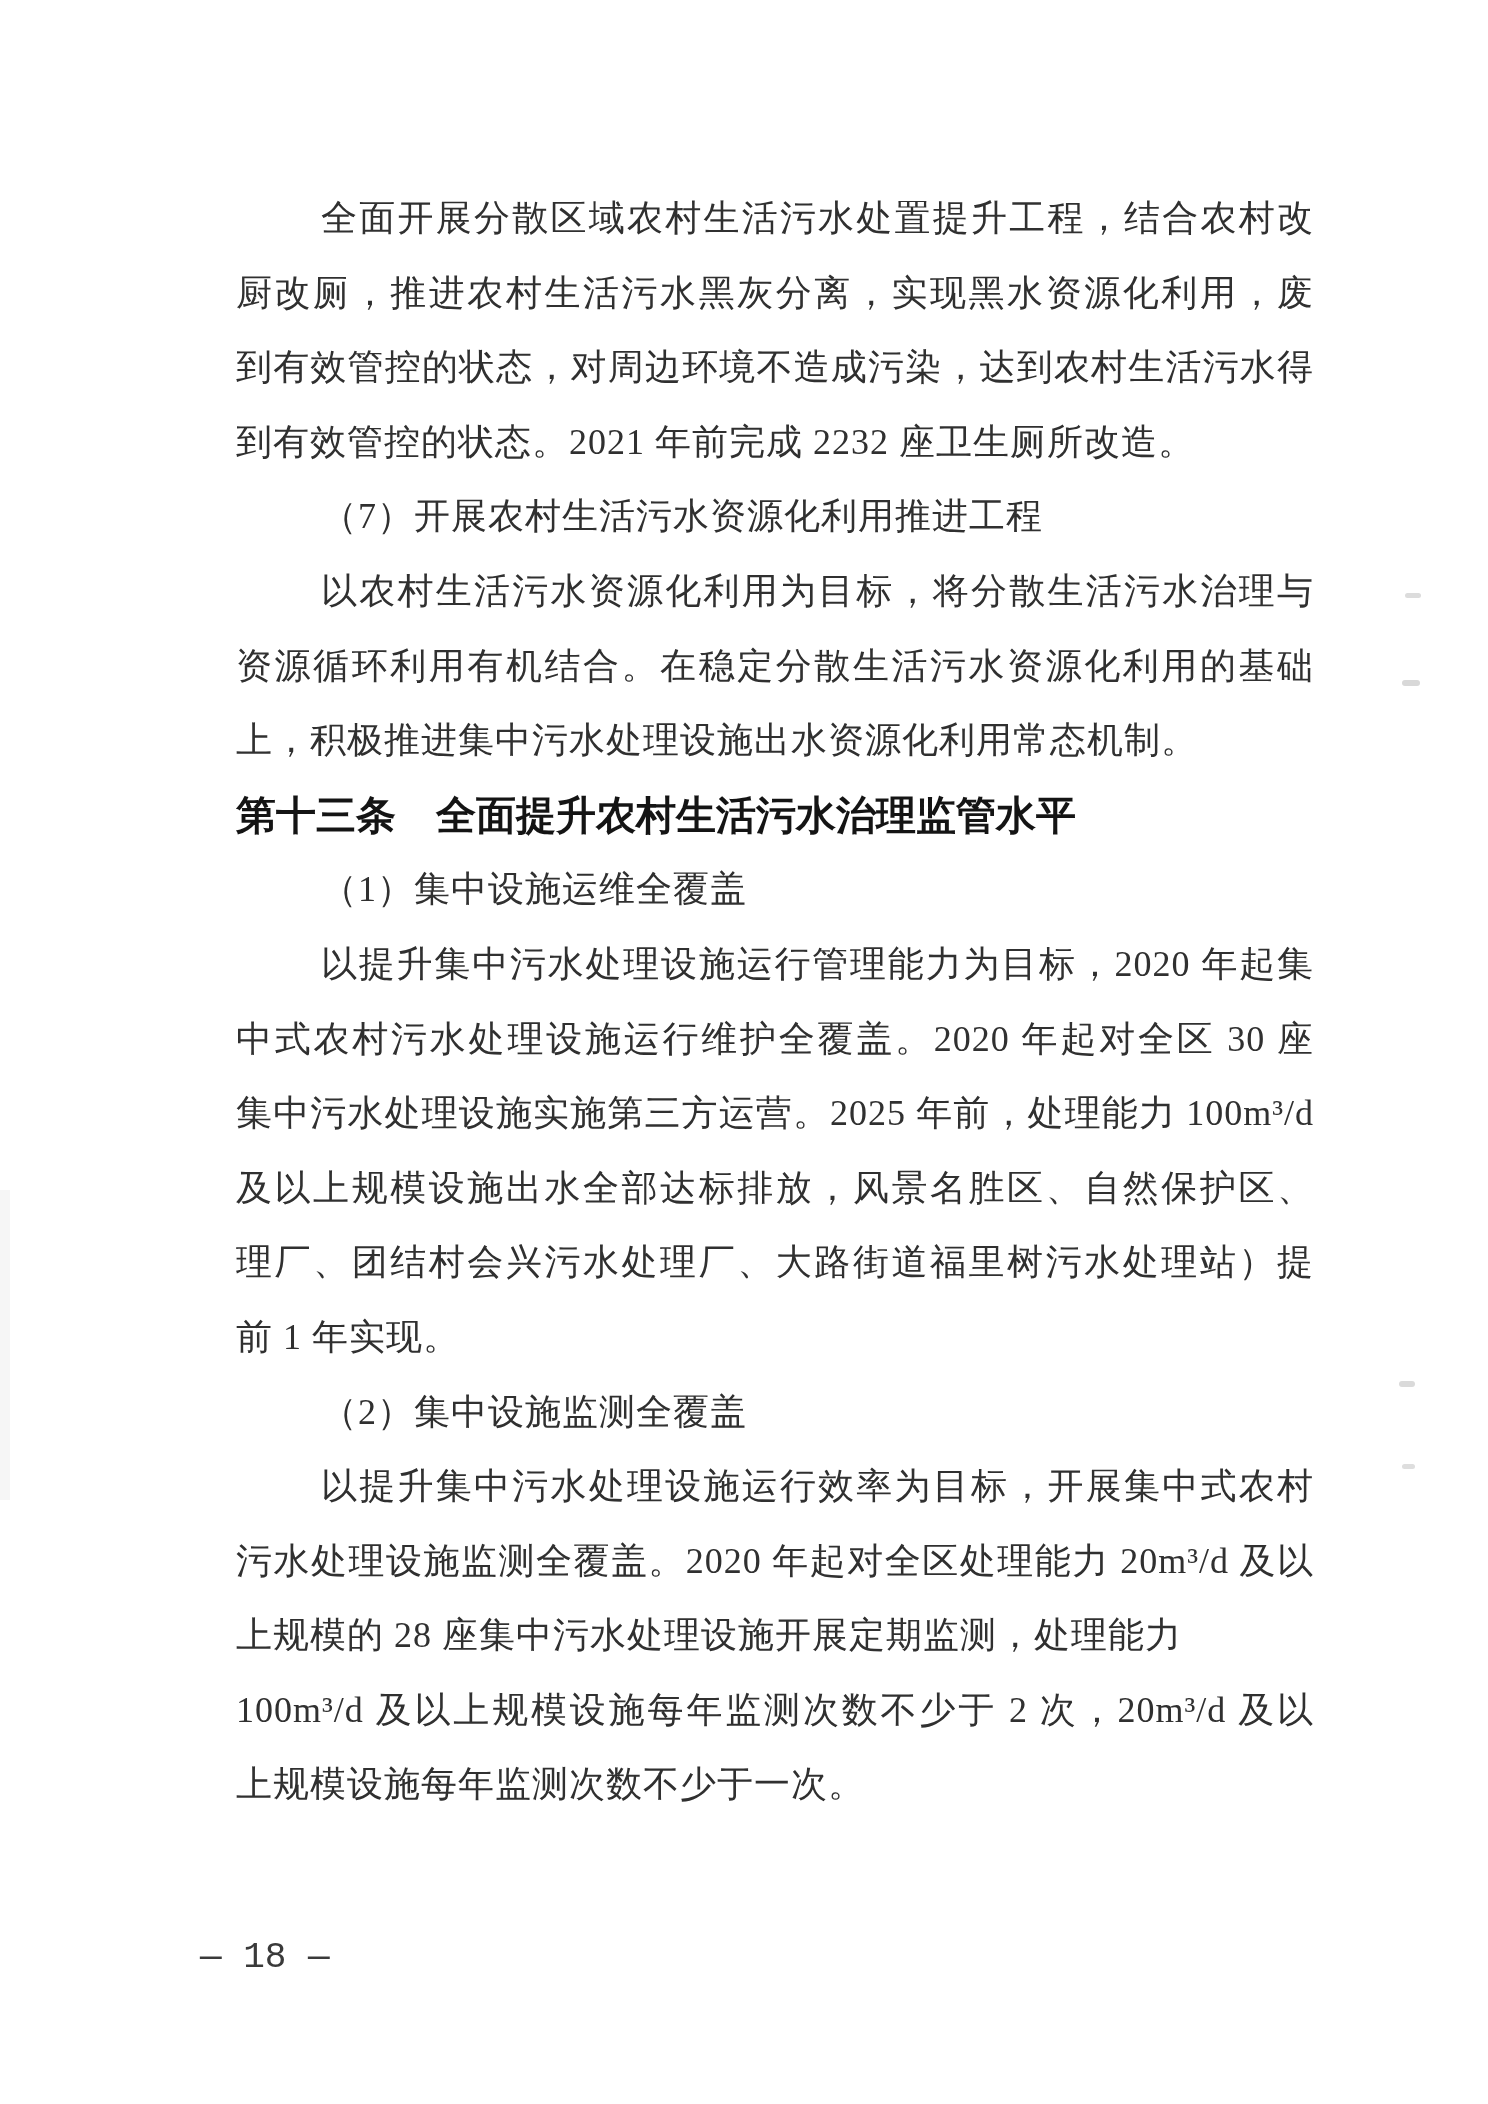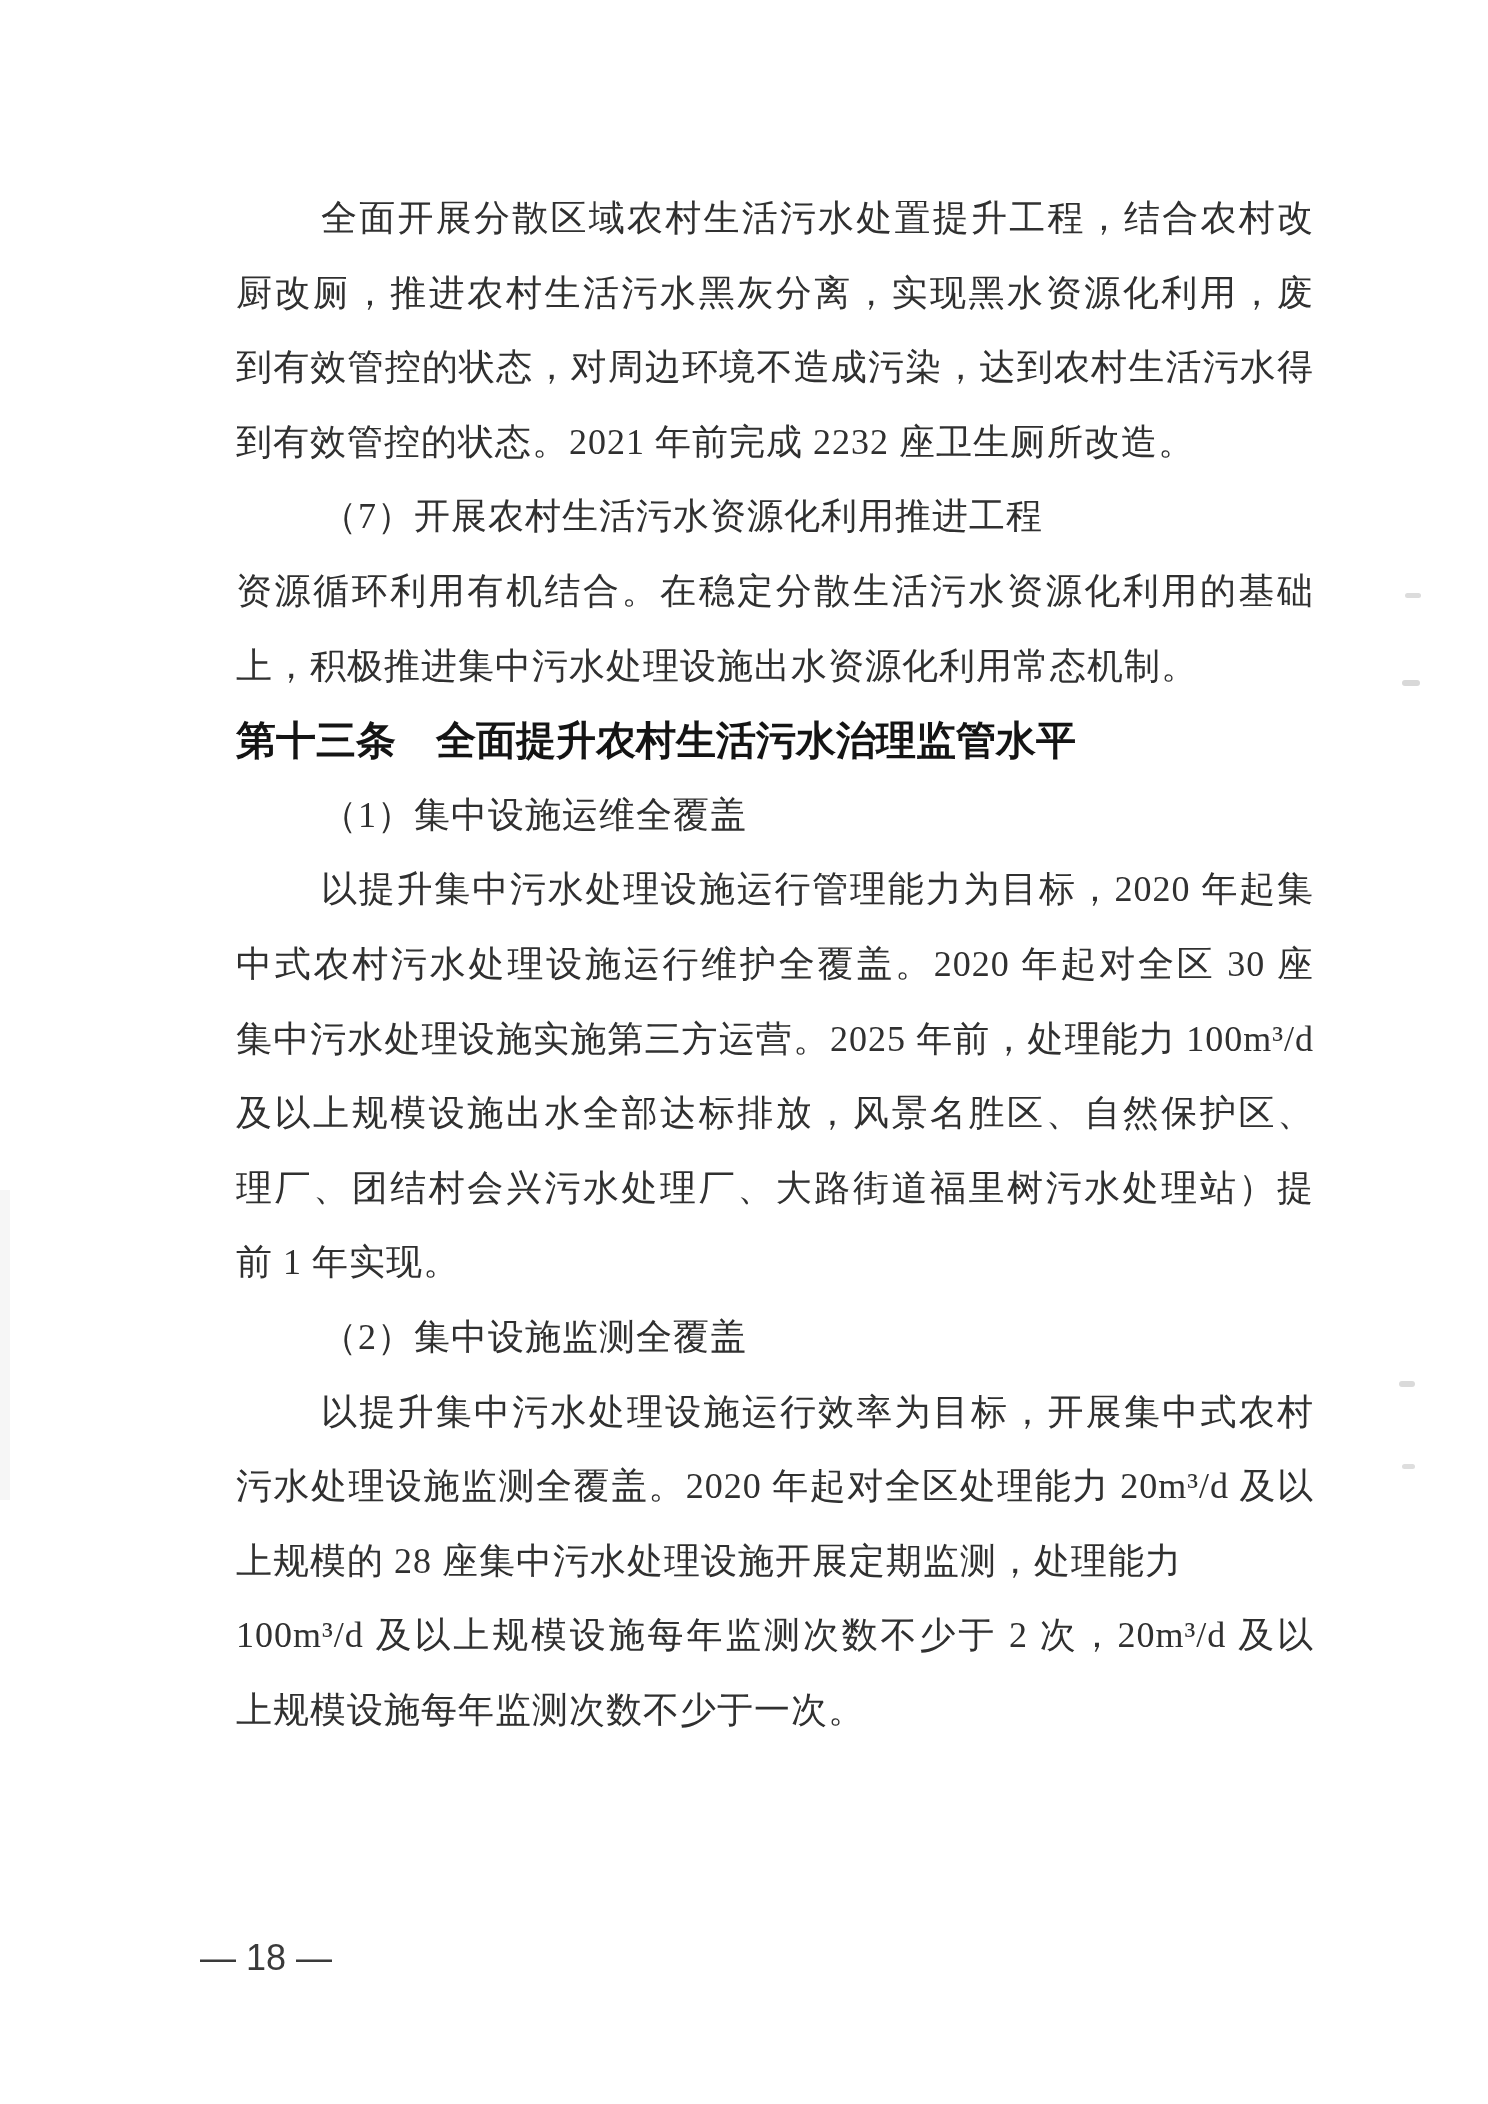--- a/index.html
+++ b/index.html
@@ -45,21 +45,21 @@
     letter-spacing: 0;
   }
   .pagenum {
     position: absolute;
     left: 200px;
     top: 1928px;
     height: 60px;
     line-height: 60px;
     font-size: 36px;
     color: #3a3a3a;
-    font-family: Liberation Sans, sans-serif;
+    font-family: Liberation Mono, monospace;
   }
   .artifact {
     position: absolute;
     border-radius: 3px;
   }
   .artifact-1 { left: 1405px; top: 593px;  width: 16px; height: 5px; background: #dcdcdc; }
   .artifact-2 { left: 1402px; top: 680px;  width: 18px; height: 6px; background: #d8d8d8; }
   .artifact-3 { left: 1399px; top: 1381px; width: 16px; height: 6px; background: #dadada; }
   .artifact-4 { left: 1402px; top: 1464px; width: 13px; height: 5px; background: #dedede; }
   .artifact-band { left: 0; top: 1190px; width: 10px; height: 310px; background: #f6f6f6; border-radius: 0; }
@@ -68,20 +68,21 @@
 <body>
 
 <div class="page">
 
   <main class="textblock">
     <div class="line indent fill">全面开展分散区域农村生活污水处置提升工程，结合农村改</div>
     <div class="line fill">厨改厕，推进农村生活污水黑灰分离，实现黑水资源化利用，废</div>
     <div class="line fill">到有效管控的状态，对周边环境不造成污染，达到农村生活污水得</div>
     <div class="line">到有效管控的状态。2021 年前完成 2232 座卫生厕所改造。</div>
     <div class="line indent">（7）开展农村生活污水资源化利用推进工程</div>
+    <div class="line indent fill">以农村生活污水资源化利用为目标，将分散生活污水治理与</div>
     <div class="line fill">资源循环利用有机结合。在稳定分散生活污水资源化利用的基础</div>
     <div class="line">上，积极推进集中污水处理设施出水资源化利用常态机制。</div>
     <div class="line heading">第十三条　全面提升农村生活污水治理监管水平</div>
     <div class="line indent">（1）集中设施运维全覆盖</div>
     <div class="line indent fill">以提升集中污水处理设施运行管理能力为目标，2020 年起集</div>
     <div class="line fill">中式农村污水处理设施运行维护全覆盖。2020 年起对全区 30 座</div>
     <div class="line fill">集中污水处理设施实施第三方运营。2025 年前，处理能力 100m³/d</div>
     <div class="line fill">及以上规模设施出水全部达标排放，风景名胜区、自然保护区、</div>
     <div class="line fill">理厂、团结村会兴污水处理厂、大路街道福里树污水处理站）提</div>
     <div class="line">前 1 年实现。</div>

